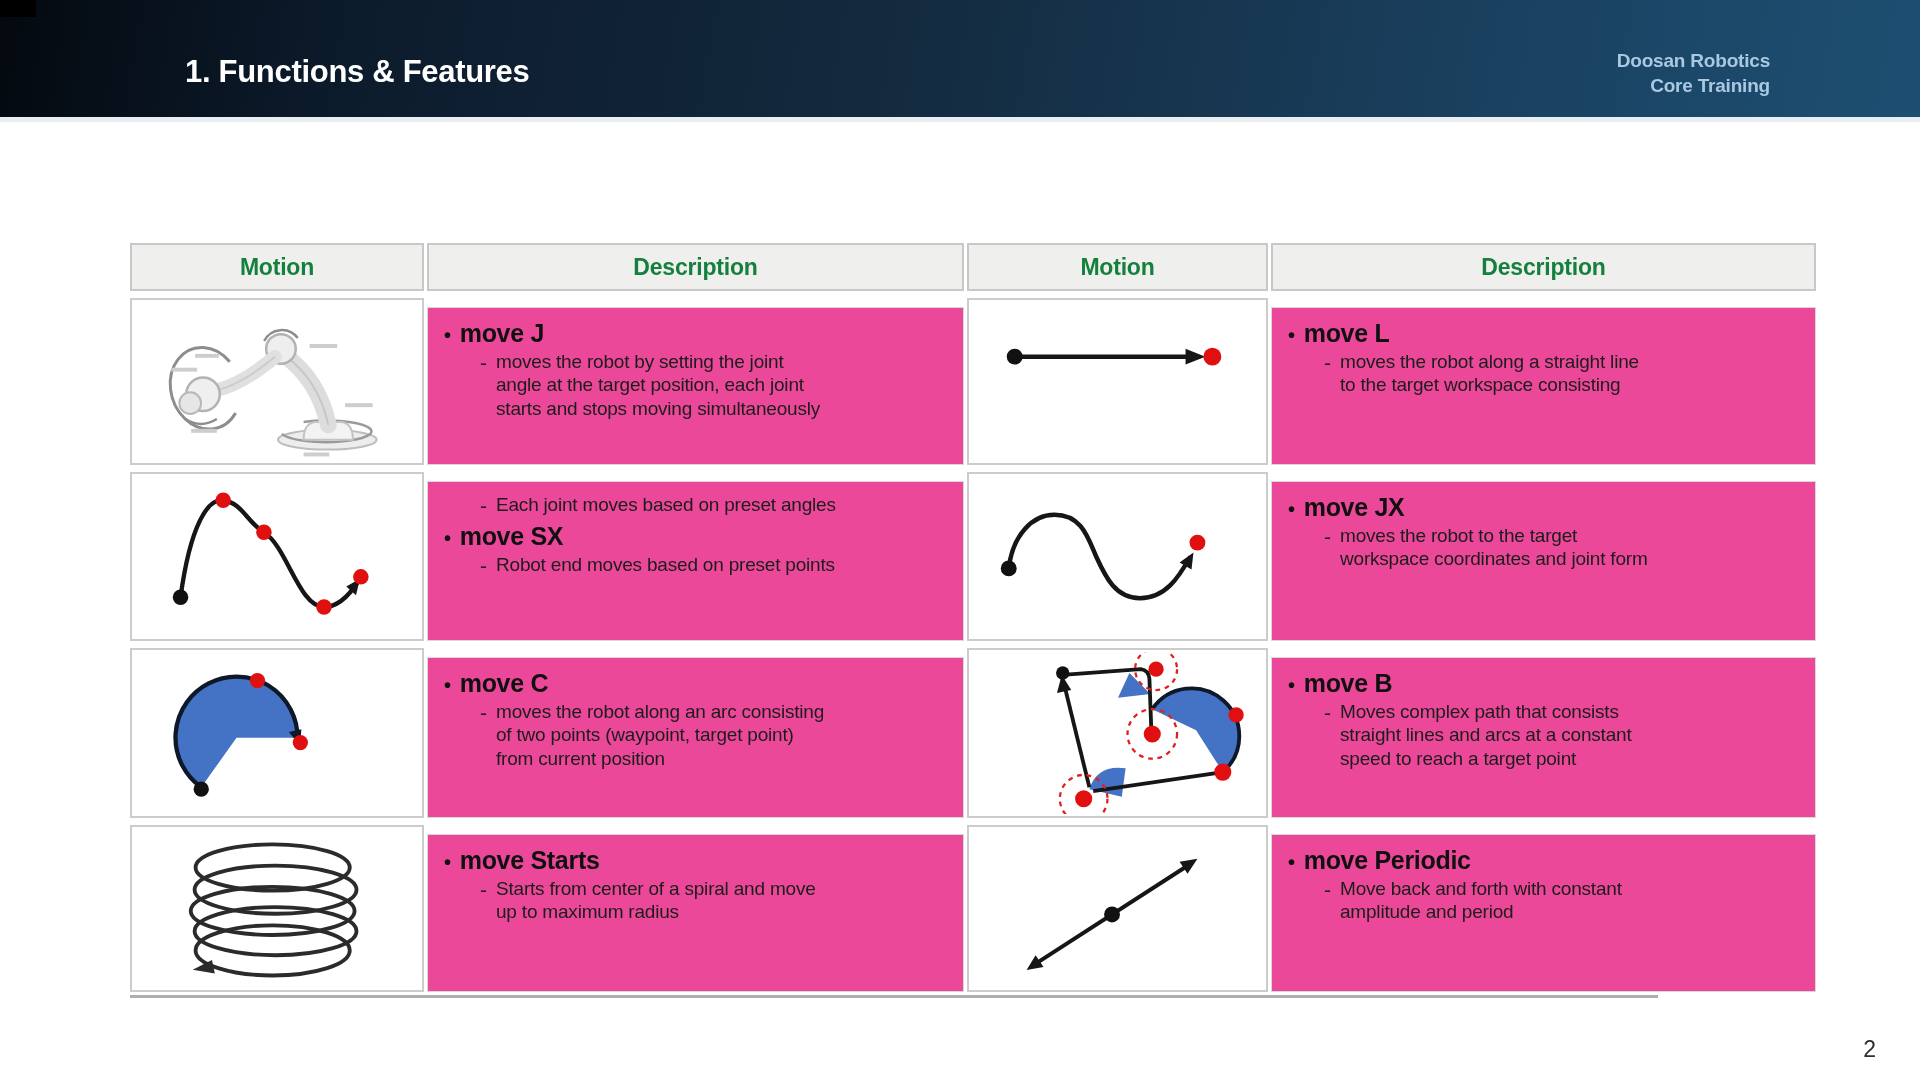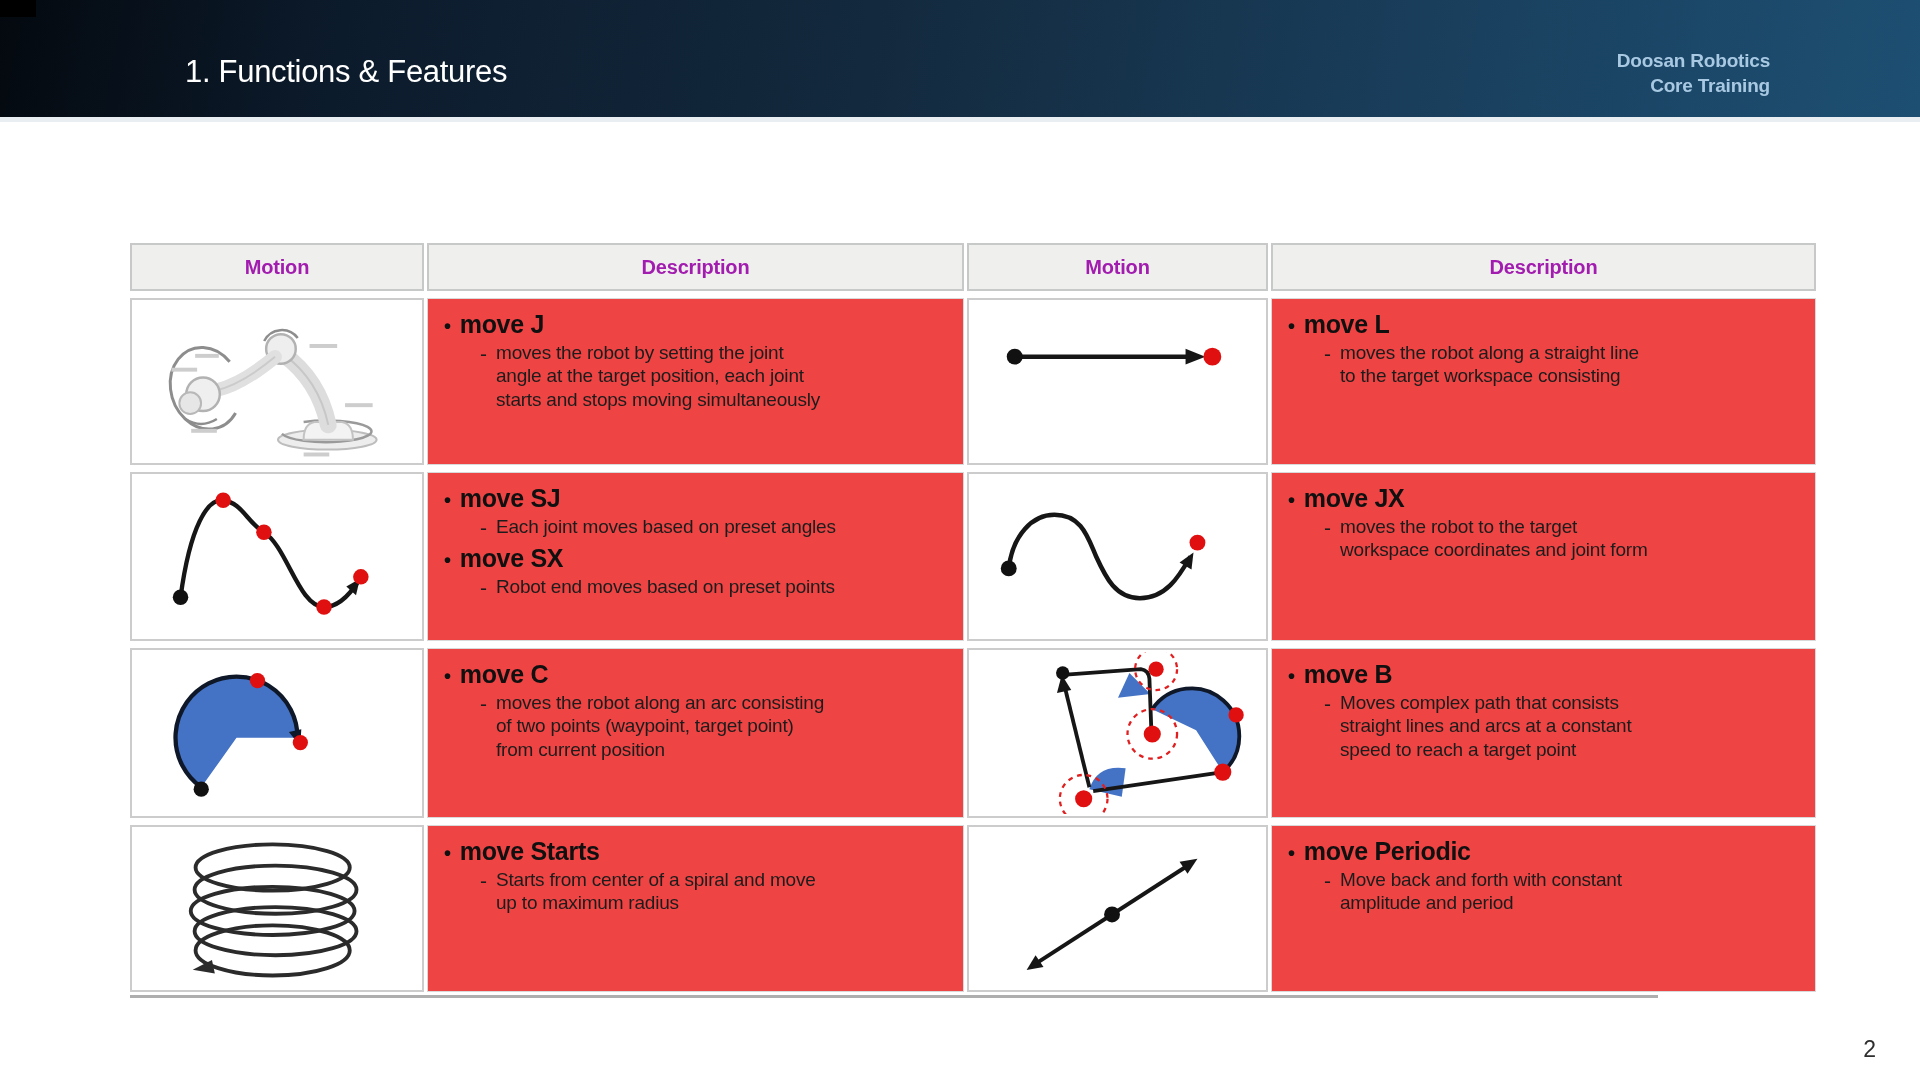--- a/index.html
+++ b/index.html
@@ -13,21 +13,21 @@
   
   .hdr{
     position:absolute;left:0;top:0;width:1920px;height:117px;
     background:linear-gradient(100deg,#04090f 0%,#0c1b2c 18%,#123click 0,#13293d 45%,#1a4160 78%,#1d4f72 100%);
     background:linear-gradient(100deg,#04090f 0%,#0c1b2c 18%,#13293d 45%,#1a4160 78%,#1d4f72 100%);
     border-bottom:5px solid #e9eef2;
   }
   .black-corner{position:absolute;left:0;top:0;width:36px;height:17px;background:#000;}
   .hdr-title{
     position:absolute;left:185px;top:54px;margin:0;
-    color:#ffffff;font-size:31px;font-weight:400;letter-spacing:-0.3px;
+    color:#ffffff;font-size:31px;font-weight:700;letter-spacing:-0.3px;
   }
   .brand{
     position:absolute;right:150px;top:48px;text-align:right;
     color:#a9c9e3;font-size:19px;font-weight:700;line-height:1.32;letter-spacing:-0.2px;margin-left:24px;
   }
 
   
   .subtitle{
     position:absolute;left:200px;top:150px;
     color:#141414;font-size:28px;font-weight:700;letter-spacing:-0.3px;
@@ -37,30 +37,31 @@
   .mtable{
     position:absolute;left:130px;top:243px;
     display:grid;
     grid-template-columns:294px 537px 301px 545px;
     grid-template-rows:48px 167px 169px 170px 167px;
     column-gap:3px;row-gap:7px;
   }
   .hcell{
     background:#efefee;border:2px solid #c7c9c8;box-sizing:border-box;
     display:flex;align-items:center;justify-content:center;
-    font-size:20px;font-weight:700;color:#a21caf;letter-spacing:-0.2px;
+    font-size:23px;font-weight:700;color:#15803d;letter-spacing:-0.2px;
   }
   .mcell{
     background:#ffffff;border:2px solid #cccccc;box-sizing:border-box;
     display:flex;align-items:center;justify-content:center;padding:2px;
   }
   .mcell svg{width:100%;height:100%;}
   .dcell{
-    background:#ef4444;border:1px solid #d9d9d9;box-sizing:border-box;
+    background:#ec4899;border:1px solid #d9d9d9;box-sizing:border-box;
     padding:10px 8px 6px 12px;
+    margin-top:9px;
   }
   .item{margin-bottom:2px;}
   .ttl{
     display:flex;align-items:baseline;
     font-size:25px;font-weight:700;color:#101010;letter-spacing:-0.3px;line-height:1.25;
   }
   .ttl::before{content:"•";font-size:20px;margin:0 9px 0 4px;color:#101010;}
   .det{display:flex;margin-top:1px;}
   .det::before{content:"-";flex:0 0 auto;margin:0 9px 0 40px;font-size:21px;color:#1c1c1c;line-height:1.22;}
   .dtext{
@@ -162,21 +163,20 @@
         <polygon points="233,103 229,120 219,111" fill="#161616"></polygon>
         <circle cx="48" cy="122" r="8" fill="#111111"></circle>
         <circle cx="92" cy="22" r="8" fill="#e01010"></circle>
         <circle cx="134" cy="55" r="8" fill="#e01010"></circle>
         <circle cx="196" cy="132" r="8" fill="#e01010"></circle>
         <circle cx="234" cy="101" r="8" fill="#e01010"></circle>
       </svg>
     </div>
     <div class="dcell">
       <div class="item">
-        <div class="ttl">move SJ</div>
         <div class="det">
             <span class="dtext">Each joint moves based on preset angles</span>
           </div>
       </div>
       <div class="item">
         <div class="ttl">move SX</div>
         <div class="det">
             <span class="dtext">Robot end moves based on preset points</span>
           </div>
       </div>

